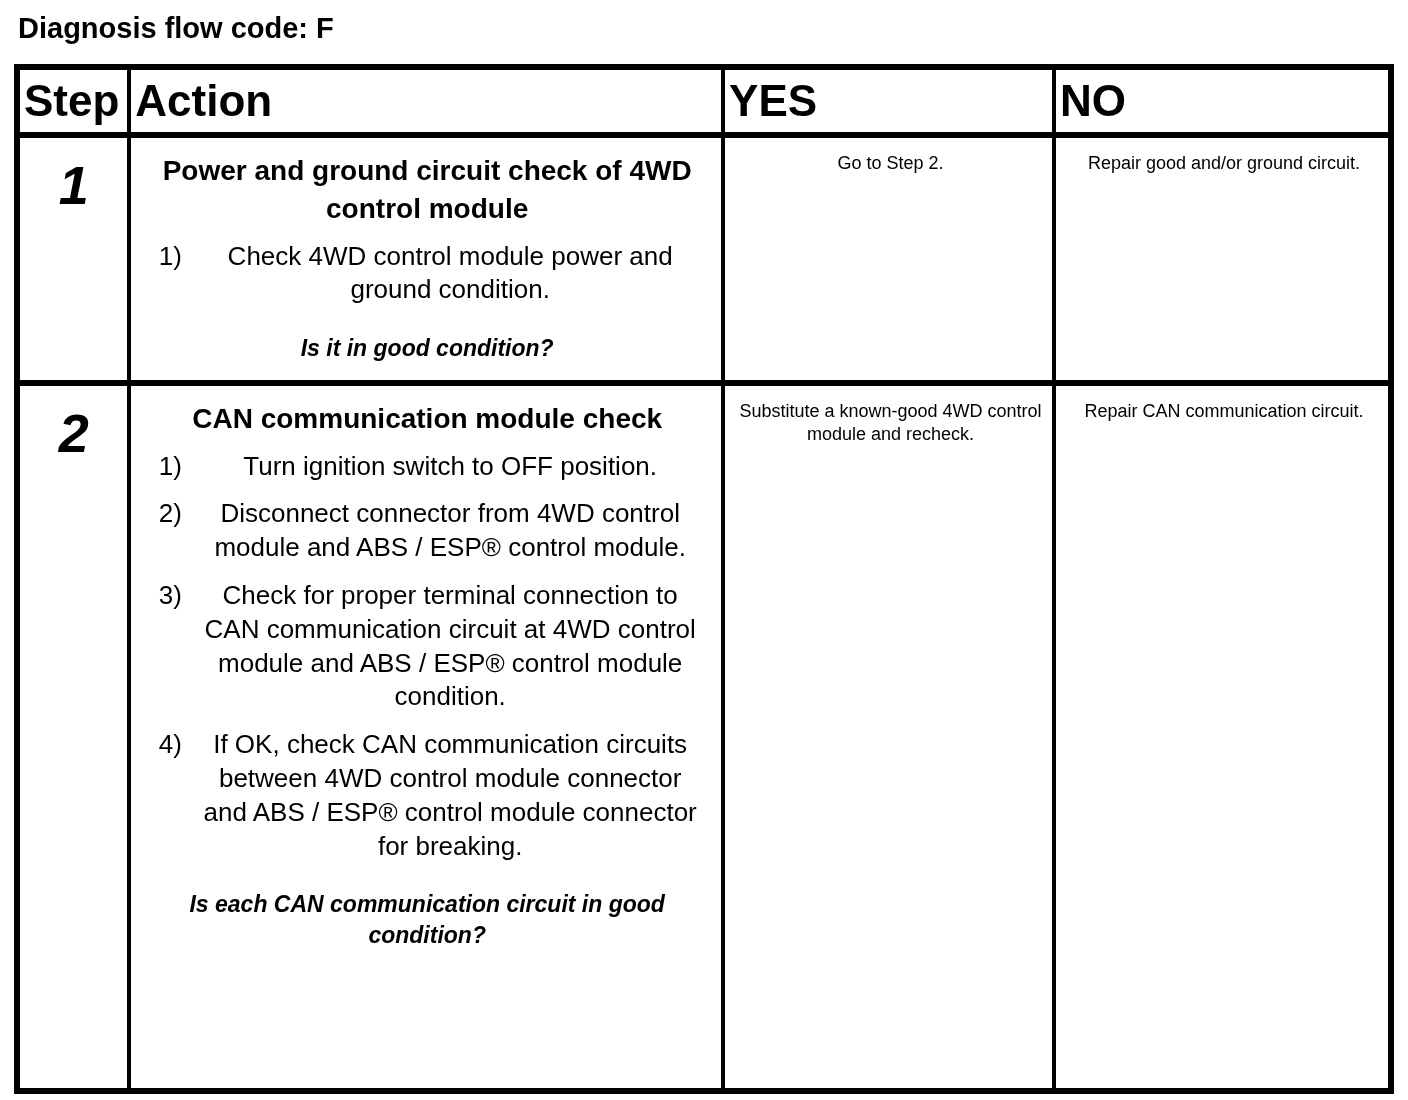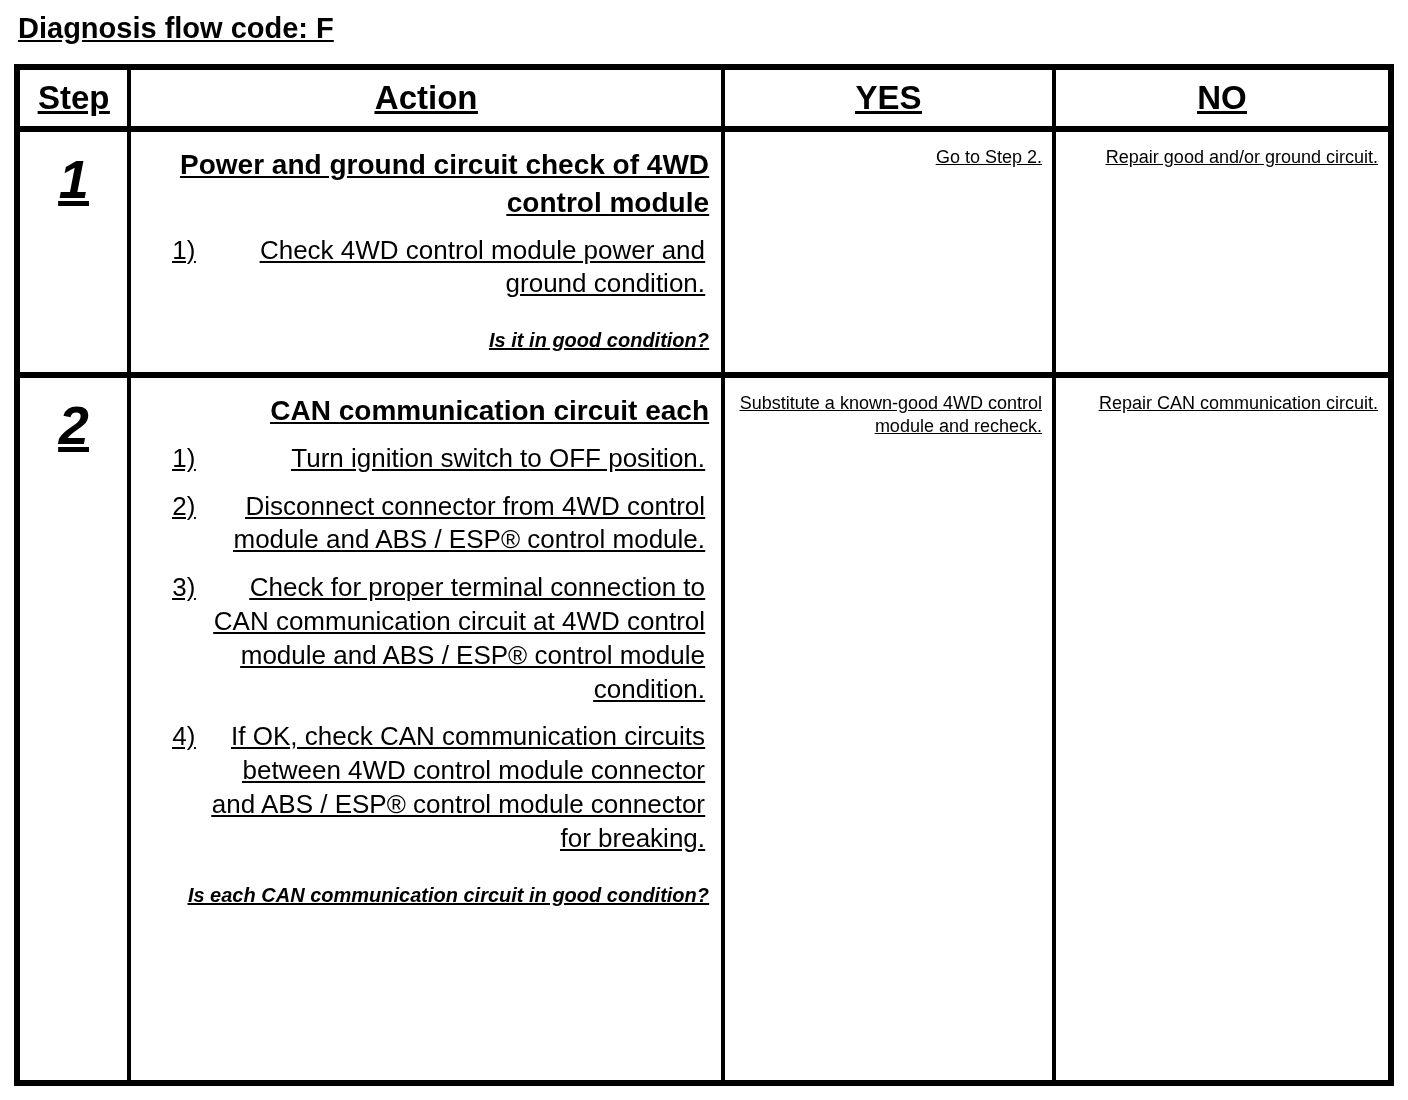--- a/index.html
+++ b/index.html
@@ -1,15 +1,15 @@
 <!DOCTYPE html>
 <html><head>
 <meta charset="utf-8">
 <style>
-  * { margin: 0; padding: 0; box-sizing: border-box; text-decoration: underline; }
+  * { margin: 0; padding: 0; box-sizing: border-box; }
   html, body {
     width: 1408px;
     background: #ffffff;
     color: #000000;
     font-family: "Liberation Sans", "DejaVu Sans", sans-serif;
   }
   .page {
     position: relative;
     width: 1408px;
     height: 1100px;
@@ -40,29 +40,29 @@
   table.diag thead th { border-bottom: 6px solid #000000; }
   table.diag tbody tr.row-2 td { border-top: 6px solid #000000; }
 
   col.c-step { width: 112px; }
   col.c-action { width: 592px; }
   col.c-yes { width: 330px; }
   col.c-no { width: 336px; }
 
   th.hdr {
     height: 62px;
-    font-size: 33px;
+    font-size: 44px;
     font-weight: bold;
-    text-align: center;
+    text-align: left;
     vertical-align: middle;
     padding: 6px 4px;
   }
   td {
     vertical-align: top;
-    text-align: right;
+    text-align: center;
   }
   tr.row-1 { height: 246px; }
   tr.row-2 { height: 708px; }
 
   td.step-cell {
     text-align: center;
     padding-top: 16px;
     font-size: 54px;
     font-weight: bold;
     font-style: italic;
@@ -84,21 +84,21 @@
     margin-bottom: 14px;
   }
   .action-item .num {
     flex: 0 0 50px;
   }
   .action-item .txt {
     flex: 1 1 auto;
     padding-right: 4px;
   }
   .action-question {
-    font-size: 20px;
+    font-size: 23px;
     font-weight: bold;
     font-style: italic;
     line-height: 1.33;
     margin-top: 26px;
   }
 </style>
 </head>
 <body>
 
 <div class="page">
@@ -132,21 +132,21 @@
           </div>
           <div class="action-question">Is it in good condition?</div>
         </td>
         <td class="result-cell">Go to Step 2.</td>
         <td class="result-cell">Repair good and/or ground circuit.</td>
       </tr>
 
       <tr class="row-2">
         <td class="step-cell">2</td>
         <td class="action-cell">
-          <div class="action-heading">CAN communication circuit each</div>
+          <div class="action-heading">CAN communication module check</div>
           <div class="action-item">
             <span class="num">1)</span>
             <span class="txt">Turn ignition switch to OFF position.</span>
           </div>
           <div class="action-item">
             <span class="num">2)</span>
             <span class="txt">Disconnect connector from 4WD control module and ABS / ESP® control module.</span>
           </div>
           <div class="action-item">
             <span class="num">3)</span>

